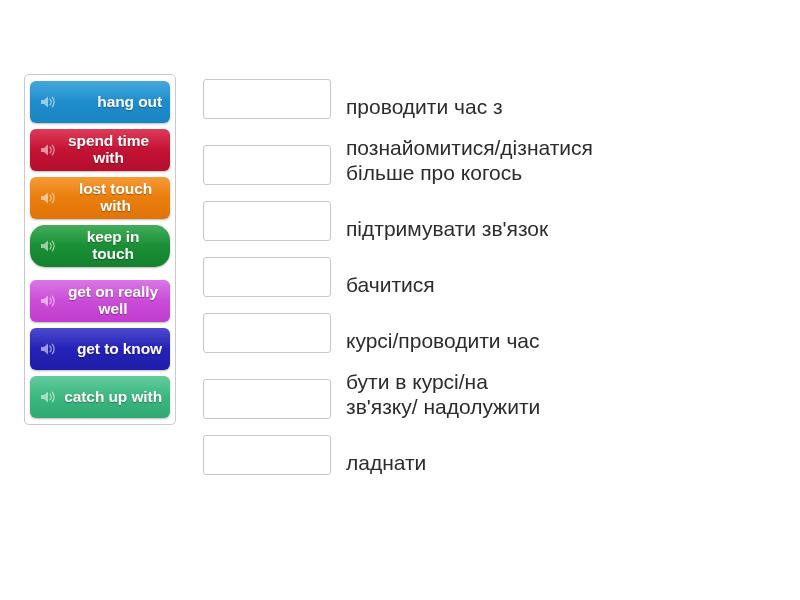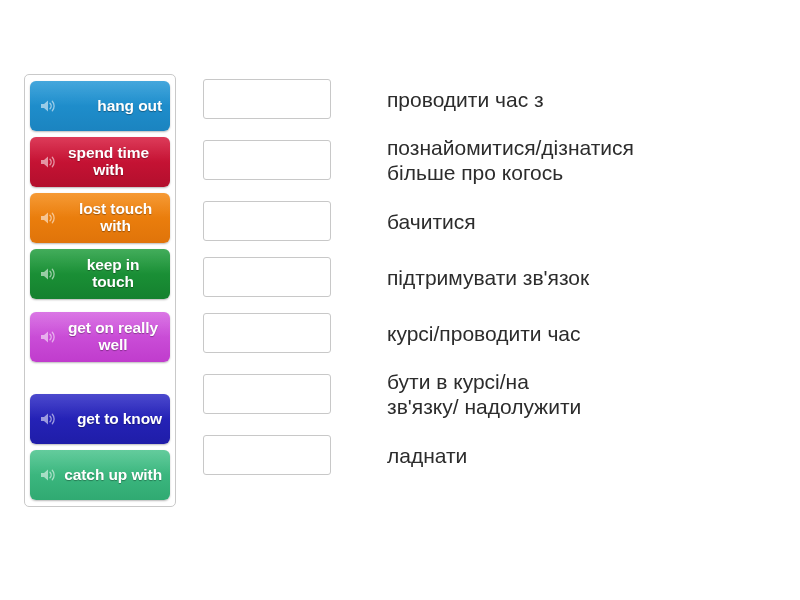--- a/index.html
+++ b/index.html
@@ -32,21 +32,21 @@
     border: 1px solid #c9c9c9;
     border-radius: 5px;
     display: flex;
     flex-direction: column;
     gap: 6px;
   }
 
   .tile {
     position: relative;
     box-sizing: border-box;
-    height: 50px;
+    height: 42px;
     border-radius: 6px;
     display: flex;
     align-items: center;
     justify-content: flex-end;
     padding: 0 8px 0 34px;
     cursor: move;
     box-shadow: 0 1px 2px rgba(0,0,0,0.28);
     overflow: hidden;
   }
   .tile::after {
@@ -87,23 +87,22 @@
     left: 203px;
     top: 79px;
     width: 575px;
     display: flex;
     flex-direction: column;
     gap: 16px;
   }
 
   .row {
     display: flex;
-    align-items: center;
+    align-items: flex-end;
     min-height: 40px;
-    gap: 41px;
   }
 
   .dropzone {
     flex: 0 0 auto;
     width: 128px;
     height: 40px;
     box-sizing: border-box;
     background: #ffffff;
     border: 1px solid #c8c8c8;
     border-radius: 3px;
@@ -152,21 +151,21 @@
         <span class="speaker-icon">
           <svg viewBox="0 0 18 16" width="18" height="16" aria-hidden="true">
             <path d="M2 6h3l4-3.4v10.8L5 10H2z" fill="#ffffff"></path>
             <path d="M11 5.2a4 4 0 0 1 0 5.6" stroke="#ffffff" stroke-width="1.4" fill="none" stroke-linecap="round"></path>
             <path d="M13.3 3.3a7 7 0 0 1 0 9.4" stroke="#ffffff" stroke-width="1.3" fill="none" stroke-linecap="round"></path>
           </svg>
         </span>
         <span class="tile-label">lost touch
 with</span>
       </div>
-      <div class="tile" style="background: linear-gradient(rgb(31, 157, 60) 0%, rgb(21, 129, 47) 100%);">
+      <div class="tile" style="background: linear-gradient(rgb(31, 157, 60) 0%, rgb(21, 129, 47) 100%); border-radius: 15px;">
         <span class="speaker-icon">
           <svg viewBox="0 0 18 16" width="18" height="16" aria-hidden="true">
             <path d="M2 6h3l4-3.4v10.8L5 10H2z" fill="#ffffff"></path>
             <path d="M11 5.2a4 4 0 0 1 0 5.6" stroke="#ffffff" stroke-width="1.4" fill="none" stroke-linecap="round"></path>
             <path d="M13.3 3.3a7 7 0 0 1 0 9.4" stroke="#ffffff" stroke-width="1.3" fill="none" stroke-linecap="round"></path>
           </svg>
         </span>
         <span class="tile-label">keep in
 touch</span>
       </div>
@@ -174,21 +173,21 @@
         <span class="speaker-icon">
           <svg viewBox="0 0 18 16" width="18" height="16" aria-hidden="true">
             <path d="M2 6h3l4-3.4v10.8L5 10H2z" fill="#ffffff"></path>
             <path d="M11 5.2a4 4 0 0 1 0 5.6" stroke="#ffffff" stroke-width="1.4" fill="none" stroke-linecap="round"></path>
             <path d="M13.3 3.3a7 7 0 0 1 0 9.4" stroke="#ffffff" stroke-width="1.3" fill="none" stroke-linecap="round"></path>
           </svg>
         </span>
         <span class="tile-label">get on
 really well</span>
       </div>
-      <div class="tile" style="background: linear-gradient(rgb(42, 39, 196) 0%, rgb(31, 29, 168) 100%); margin-top: 26px;">
+      <div class="tile" style="background: linear-gradient(rgb(42, 39, 196) 0%, rgb(31, 29, 168) 100%);">
         <span class="speaker-icon">
           <svg viewBox="0 0 18 16" width="18" height="16" aria-hidden="true">
             <path d="M2 6h3l4-3.4v10.8L5 10H2z" fill="#ffffff"></path>
             <path d="M11 5.2a4 4 0 0 1 0 5.6" stroke="#ffffff" stroke-width="1.4" fill="none" stroke-linecap="round"></path>
             <path d="M13.3 3.3a7 7 0 0 1 0 9.4" stroke="#ffffff" stroke-width="1.3" fill="none" stroke-linecap="round"></path>
           </svg>
         </span>
         <span class="tile-label">get to
 know</span>
       </div>
@@ -210,25 +209,25 @@
         <div class="dropzone"></div>
         <div class="translation">проводити час з</div>
       </div>
       <div class="row two-line">
         <div class="dropzone"></div>
         <div class="translation">познайомитися/дізнатися
 більше про когось</div>
       </div>
       <div class="row">
         <div class="dropzone"></div>
+        <div class="translation">підтримувати зв'язок</div>
+      </div>
+      <div class="row">
+        <div class="dropzone"></div>
         <div class="translation">бачитися</div>
-      </div>
-      <div class="row">
-        <div class="dropzone"></div>
-        <div class="translation">підтримувати зв'язок</div>
       </div>
       <div class="row">
         <div class="dropzone"></div>
         <div class="translation">курсі/проводити час</div>
       </div>
       <div class="row two-line">
         <div class="dropzone"></div>
         <div class="translation">бути в курсі/на
 зв'язку/ надолужити</div>
       </div>

